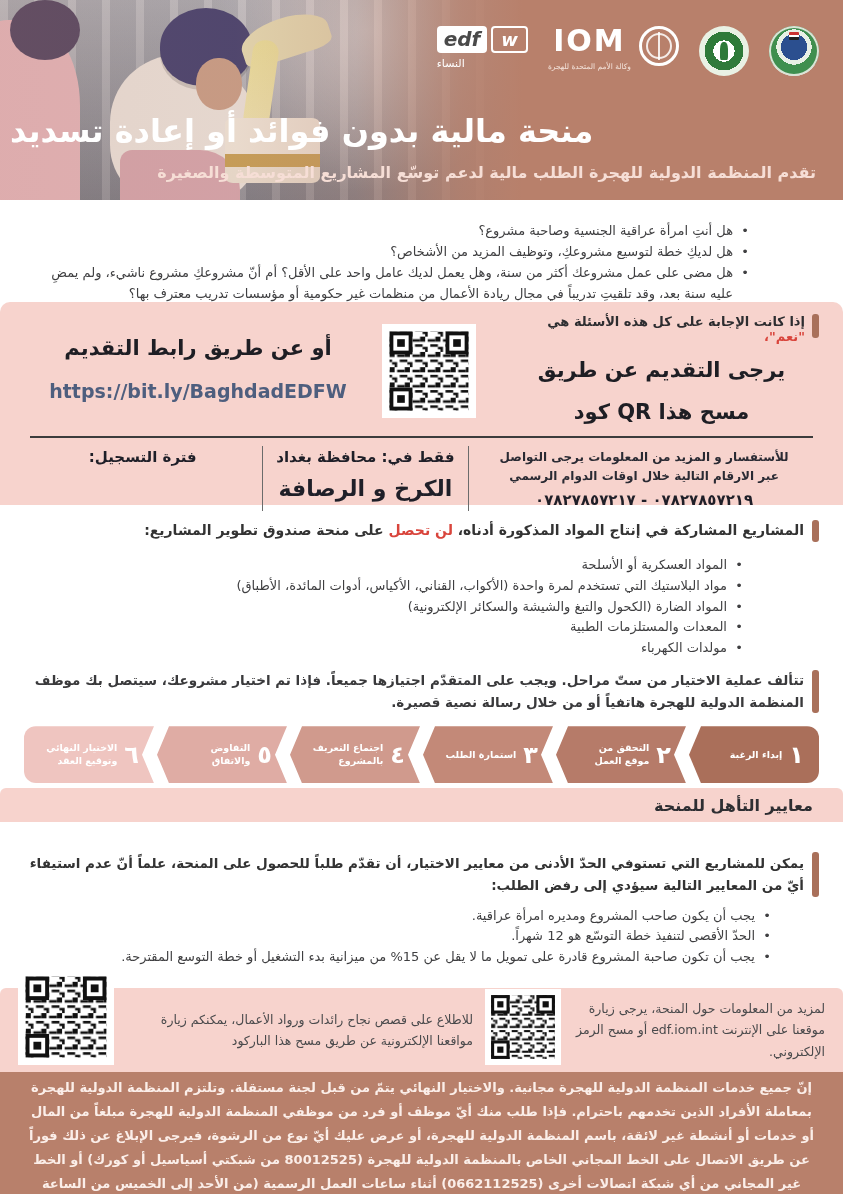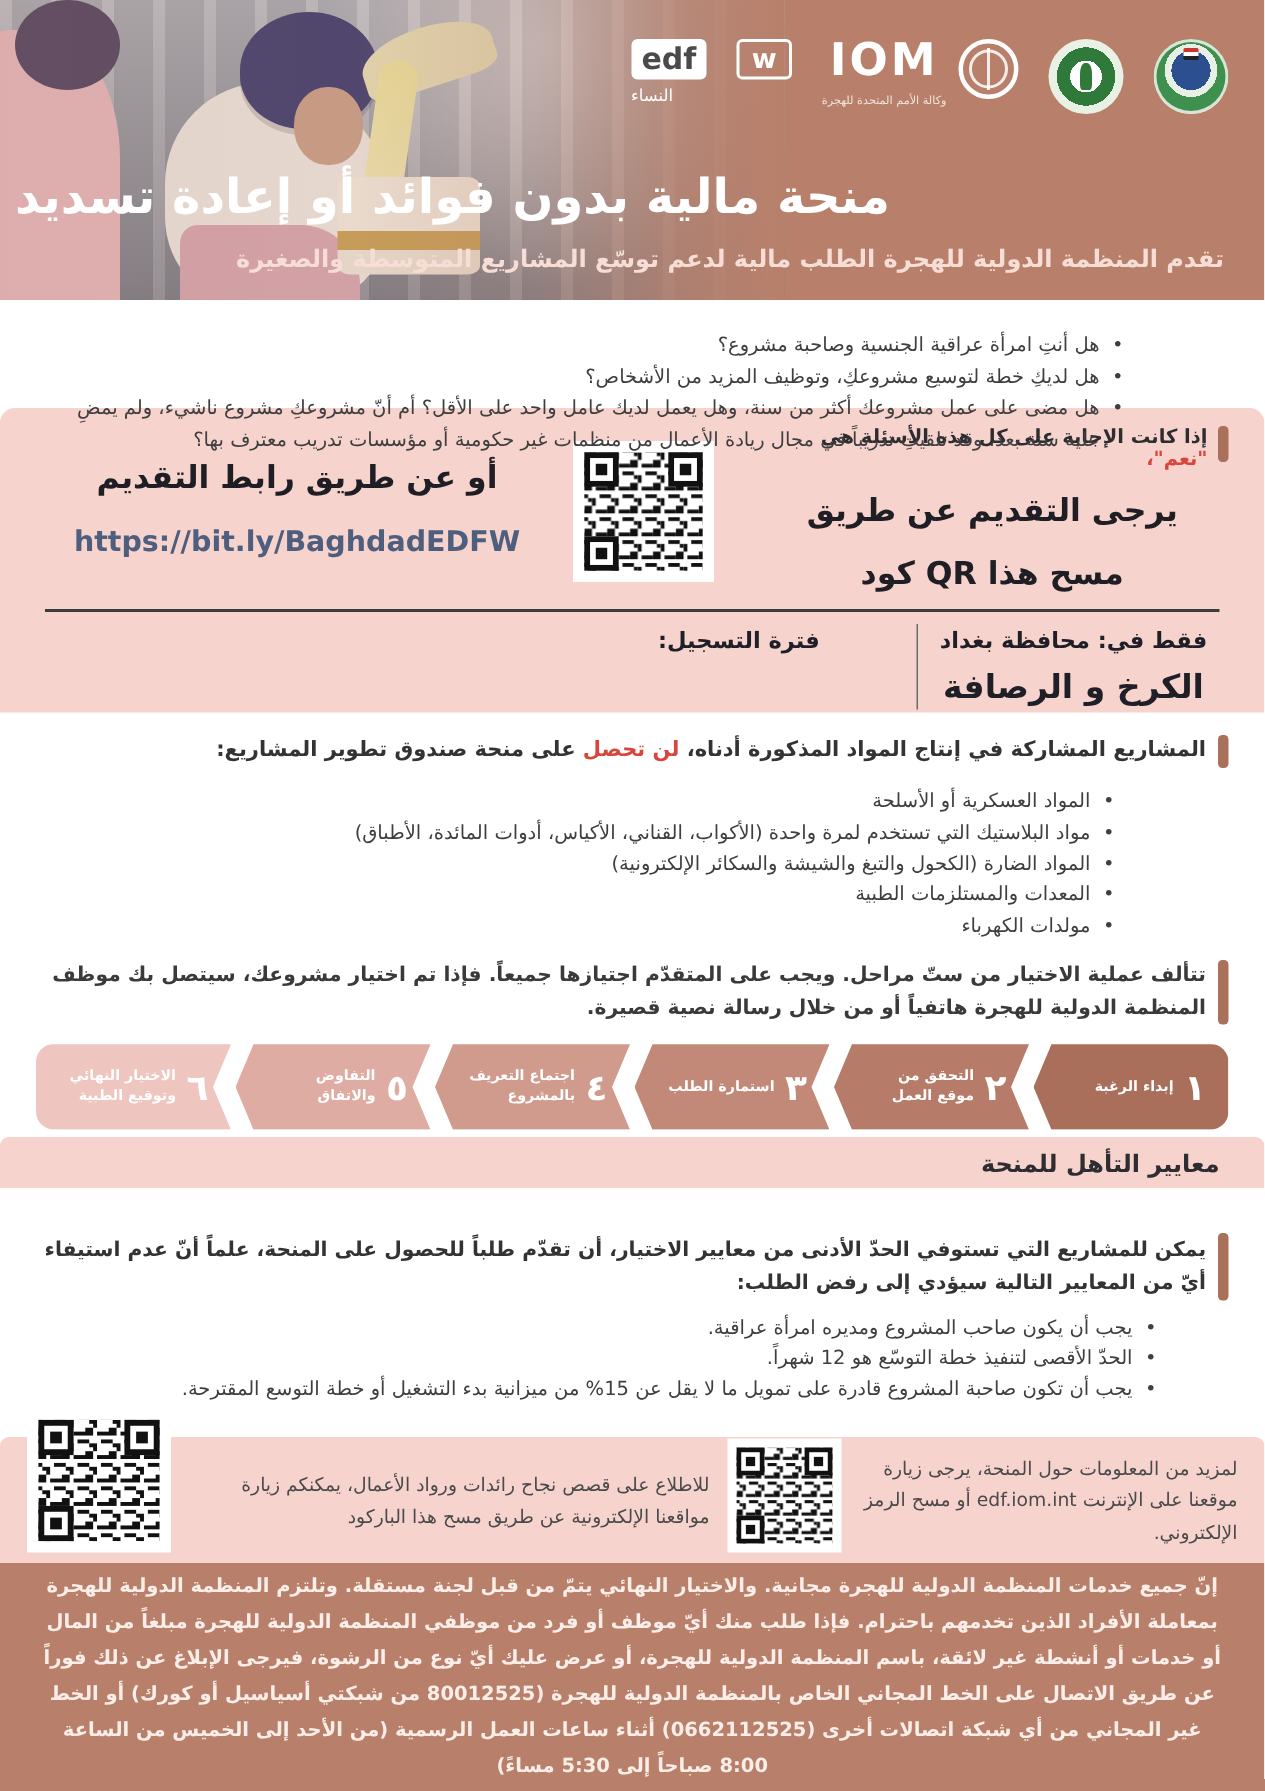--- a/index.html
+++ b/index.html
@@ -34,30 +34,30 @@
   .lc-b { background:radial-gradient(circle at 50% 50%, #ffffff 0 30%, #2f7a3a 30% 55%, #e9f1e4 55% 78%, #3f8f4f 78% 100%); }
   .lc-b::after { content:""; position:absolute; left:21px; top:16px; width:8px; height:18px; background:#2f7a3a; border-radius:40% 40% 20% 20%; }
   .logo-iom { display:flex; align-items:flex-start; gap:8px; color:#fff; }
   .iom-globe { width:40px; height:40px; border-radius:50%; border:3px solid #fff; position:relative; flex:none; }
   .iom-globe::before { content:""; position:absolute; inset:4px; border-radius:50%; border:2px solid rgba(255,255,255,.85); }
   .iom-globe::after { content:""; position:absolute; left:50%; top:3px; bottom:3px; width:2px; background:rgba(255,255,255,.85); transform:translateX(-50%); }
   .iom-text { text-align:center; }
   .iom-word { font-size:30px; font-weight:bold; color:#fff; line-height:1; letter-spacing:2px; }
   .iom-cap { font-size:7.5px; color:#f3e2da; margin-top:6px; }
   .logo-edfw { text-align:center; }
-  .edfw-row { display:flex; direction:ltr; gap:20px; align-items:stretch; }
+  .edfw-row { display:flex; direction:ltr; gap:4px; align-items:stretch;font-style:italic; }
   .edfw-edf { background:#fff; color:#4a4a4a; font-weight:bold; font-size:20px; padding:1px 7px; border-radius:4px; font-family:"DejaVu Sans", sans-serif; }
   .edfw-w { border:2px solid #fff; color:#fff; font-weight:bold; font-size:18px; padding:1px 8px; border-radius:4px; }
   .edfw-cap { color:#fff; font-size:11px; margin-top:4px; text-align:left; }
   .coop { position:absolute; top:88px; right:102px; text-align:right; font-size:11px; color:#f2ded6; line-height:1.55; white-space:pre-line; }
   .title { position:absolute; top:112px; right:26px; left:10px; text-align:left; font-size:32px; font-weight:bold; color:#ffffff; }
   .subtitle { position:absolute; top:163px; right:27px; left:10px; text-align:right; font-size:16px; color:#f6ded6; font-weight:bold; }
 
   
-  .questions { height:72px; flex:none; padding:20px 94px 0 30px; }
+  .questions { height:102px; flex:none; padding:20px 94px 0 30px; }
   .questions li { list-style:none; position:relative; font-size:13px; color:#3f3f41; line-height:1.62; padding-right:16px; font-weight:500; }
   .questions li::before { content:"•"; position:absolute; right:0; top:0; color:#3f3f41; }
 
   
   .pink1 { height:203px; flex:none; background:#f7d3cd; border-radius:10px 10px 0 0; padding:12px 24px 0; }
   .apply-row { display:flex; align-items:center; }
   .ap-right { width:315px; flex:none; }
   .cond-line { display:flex; gap:7px; align-items:flex-start; font-size:13px; font-weight:bold; color:#2d2d30; }
   .marker { width:7px; background:#a9705a; border-radius:3px; flex:none; }
   .cond-line .marker { height:24px; }
@@ -215,20 +215,25 @@
         </svg>
       <div class="ap-left">
         <div class="ap-or">أو عن طريق  رابط التقديم</div>
         <a class="ap-link" href="#">https://bit.ly/BaghdadEDFW</a>
       </div>
     </div>
 
     <hr class="divider">
 
     <div class="info-row">
+      <div class="cell c-contact">
+        <div class="small-b">للأستفسار و المزيد من المعلومات يرجى التواصل</div>
+        <div class="small-b">عبر الارقام التالية خلال اوقات الدوام الرسمي</div>
+        <div class="phones">٠٧٨٢٧٨٥٧٢١٩  -  ٠٧٨٢٧٨٥٧٢١٧</div>
+      </div>
       <div class="cell c-loc">
         <div class="loc-label">فقط في:  محافظة بغداد</div>
         <div class="loc-value">الكرخ و الرصافة</div>
       </div>
       <div class="cell c-period">
         <div class="per-label">فترة التسجيل:</div>
       </div>
     </div>
   </div>
 
@@ -266,21 +271,21 @@
       <div class="step s-mid" style="background-color: rgb(208, 154, 141);">
         <span class="num">٤</span>
           <span class="lbl">اجتماع التعريف بالمشروع</span>
       </div>
       <div class="step s-mid" style="background-color: rgb(223, 172, 164);">
         <span class="num">٥</span>
           <span class="lbl">التفاوض والاتفاق</span>
       </div>
       <div class="step s-last" style="background-color: rgb(239, 197, 192);">
         <span class="num">٦</span>
-          <span class="lbl">الاختيار النهائي وتوقيع الطبية</span>
+          <span class="lbl">الاختيار النهائي وتوقيع العقد</span>
       </div>
     </div>
 
     <div class="encourage">المنظمة الدولية للهجرة تشجّع المشاريع التي تملكها أو تديرها النساء والأشخاص ذوو الإعاقة، على التقديم.</div>
   </div>
 
   <div class="band">معايير التأهل للمنحة</div>
 
   <div class="elig">
     <div class="elig-intro">

